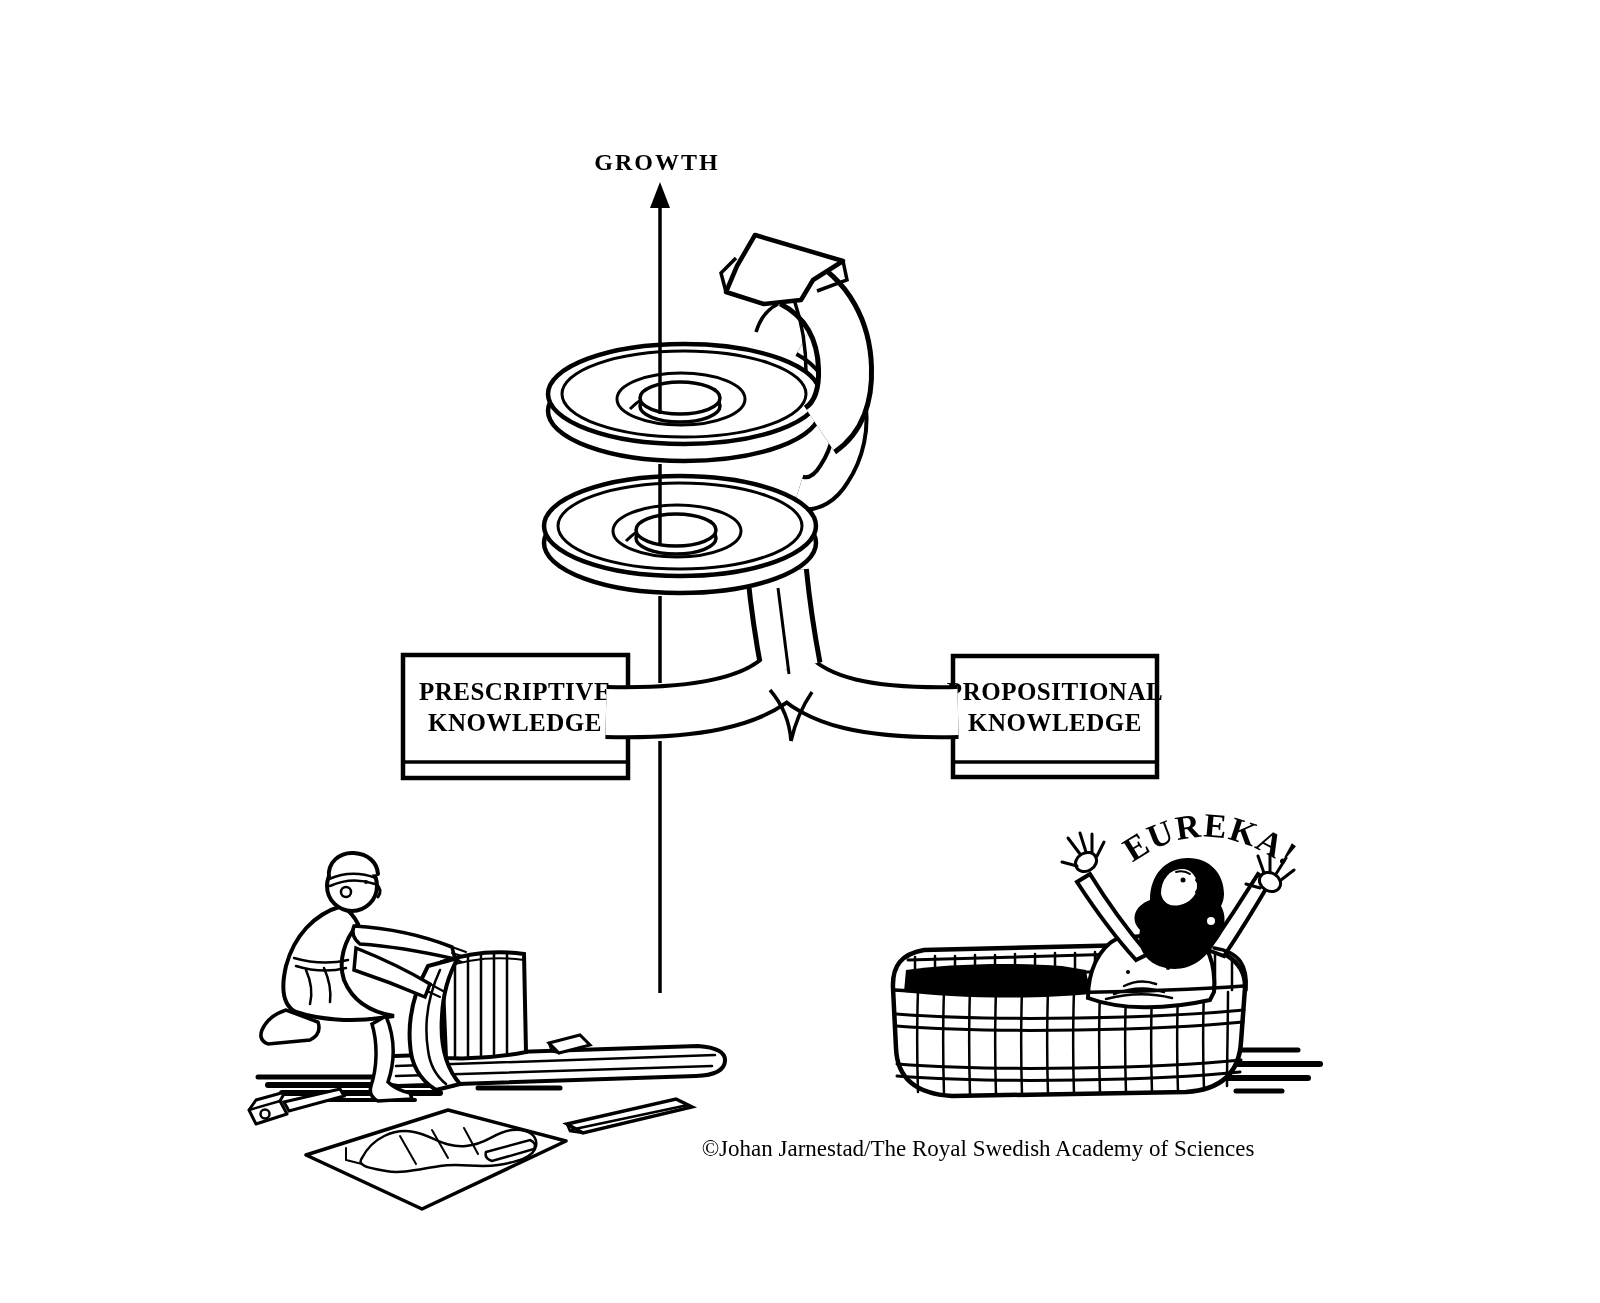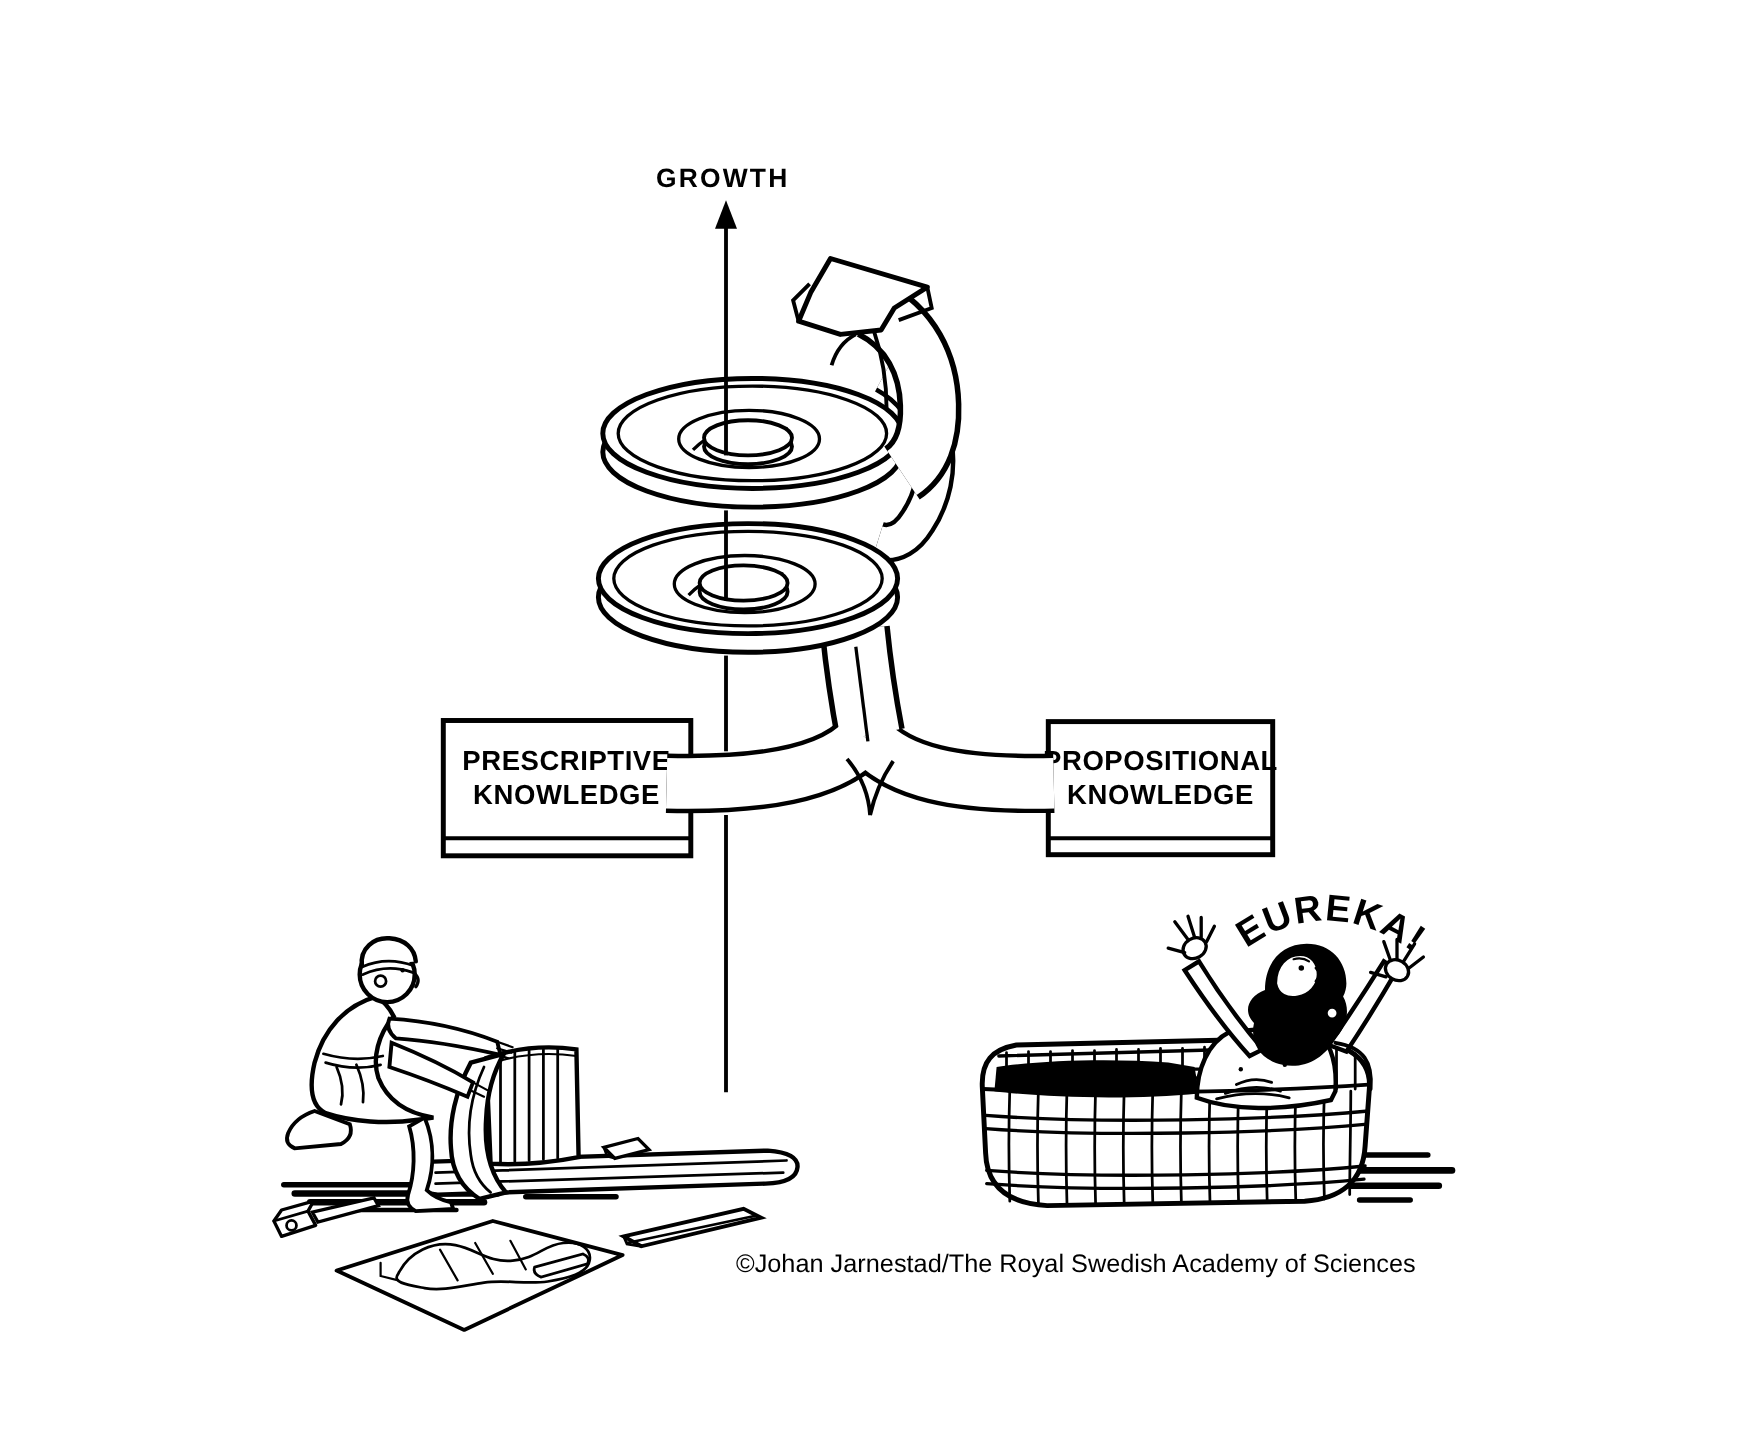--- a/index.html
+++ b/index.html
@@ -1,17 +1,17 @@
 <!DOCTYPE html>
 <html><head>
 <meta charset="utf-8">
 <style>
   html,body{margin:0;padding:0;background:#ffffff;}
   .stage{position:relative;width:1600px;height:1303px;background:#fff;overflow:hidden;
-         font-family:Liberation Sans, sans-serif;}
+         font-family:Liberation Serif, serif;}
   svg{display:block}
   text{fill:#000;}
   .growth-label{font-size:24px;font-weight:bold;letter-spacing:2px;}
   .box-label{font-size:25px;font-weight:bold;letter-spacing:.5px;}
   .eureka-label{font-size:34px;font-weight:bold;letter-spacing:1.5px;}
   .credit-label{font-size:23px;letter-spacing:0px;}
 </style>
 </head>
 <body>
 

